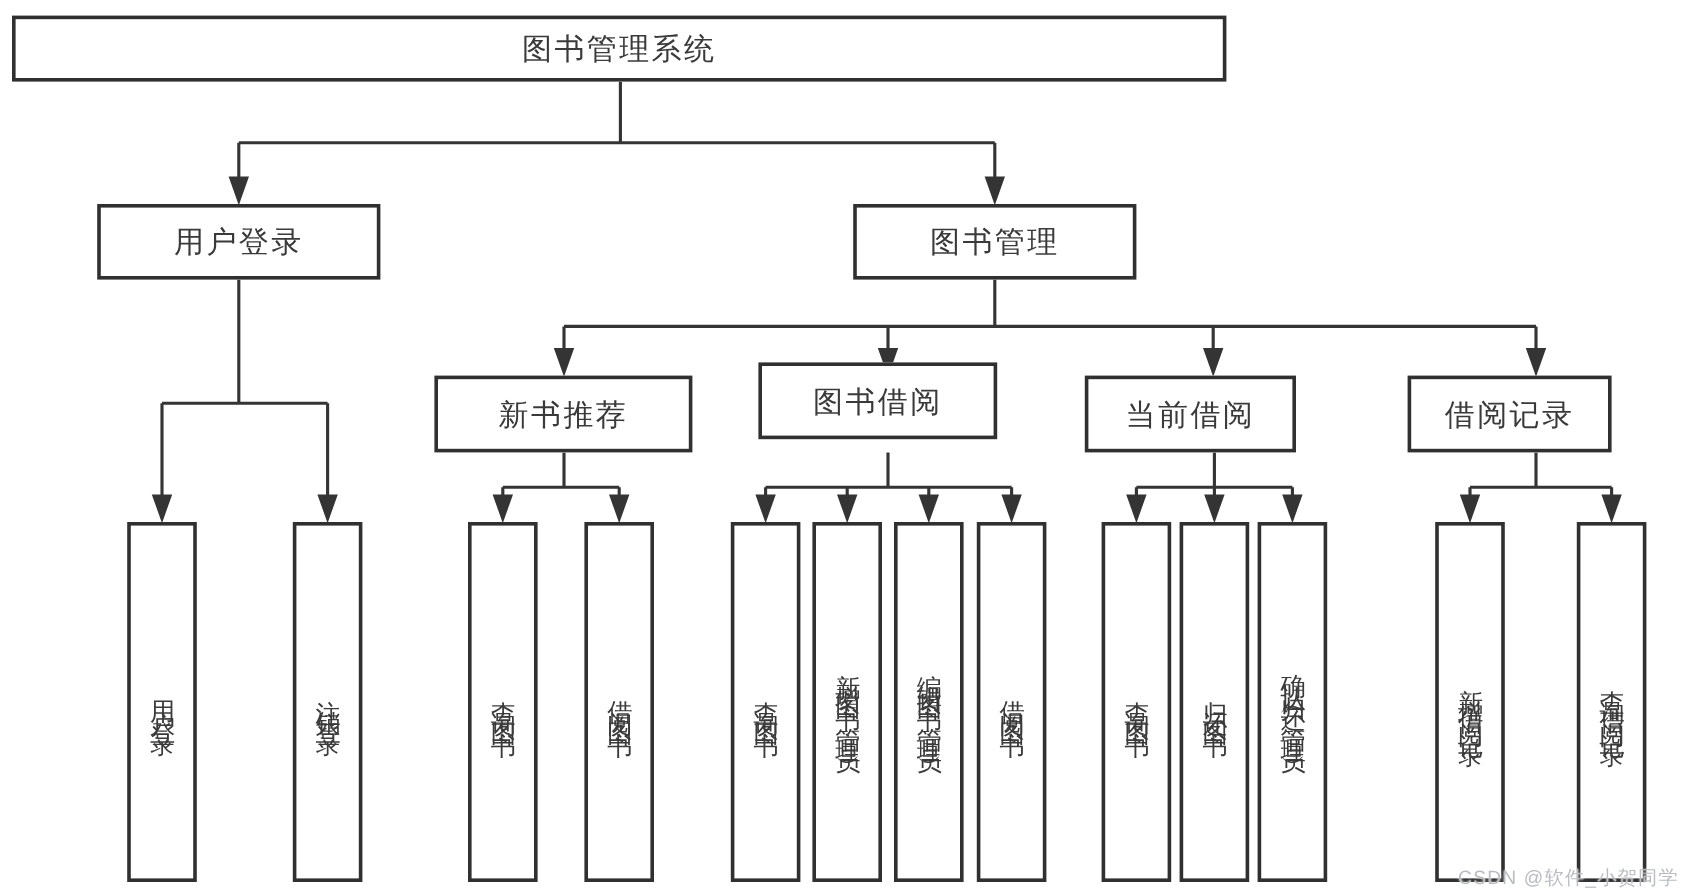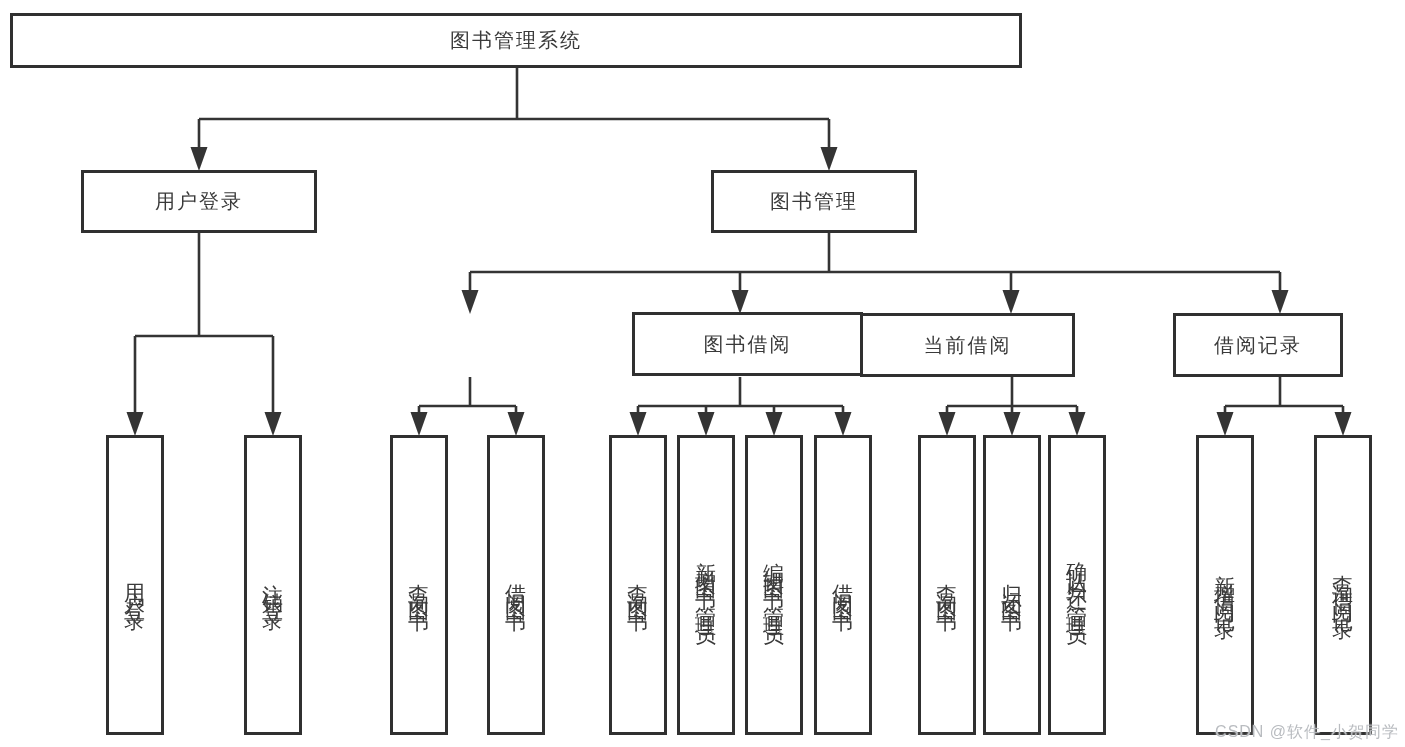--- a/index.html
+++ b/index.html
@@ -20,21 +20,21 @@
   svg.connectors .arrow{fill:var(--line);stroke:none;}
   .box{
     position:absolute;z-index:2;
     background:#fff;
     border:3px solid var(--border);
     box-sizing:border-box;
     display:flex;align-items:center;justify-content:center;
     color:var(--text);
   }
   .hlabel{
-    font-size:20px;letter-spacing:2px;white-space:nowrap;
+    font-size:25px;letter-spacing:2px;white-space:nowrap;
     color:var(--text);
   }
   .leaf .vtext{
     writing-mode:vertical-rl;
     text-orientation:mixed;
     font-size:21px;
     letter-spacing:9px;
     line-height:1;
     color:var(--text);
   }
@@ -89,28 +89,31 @@
     <path class="arrow" d="M1334.5 412 L1351.5 412 L1343 436 Z"></path>
   </svg>
 
   <div class="box" style="left:10px;top:13px;width:1012px;height:55px">
     <span class="hlabel">图书管理系统</span>
   </div>
 
   <div class="box" style="left:81px;top:170px;width:236px;height:63px">
     <span class="hlabel">用户登录</span>
   </div>
-  <div class="box" style="left:711px;top:170px;width:206px;height:63px">
+  <div class="box" style="left:711px;top:170px;width:236px;height:63px">
     <span class="hlabel">图书管理</span>
   </div>
 
-  <div class="box" style="left:632px;top:312px;width:231px;height:64px">
+  <div class="box" style="left:362px;top:313px;width:215px;height:64px">
+    <span class="hlabel">新书推荐</span>
+  </div>
+  <div class="box" style="left:632px;top:302px;width:199px;height:64px">
     <span class="hlabel">图书借阅</span>
   </div>
-  <div class="box" style="left:860px;top:313px;width:215px;height:64px">
+  <div class="box" style="left:904px;top:313px;width:176px;height:64px">
     <span class="hlabel">当前借阅</span>
   </div>
   <div class="box" style="left:1173px;top:313px;width:170px;height:64px">
     <span class="hlabel">借阅记录</span>
   </div>
 
   <div class="box leaf" style="left:106px;top:435px;width:58px;height:300px">
     <span class="vtext">用户登录</span>
   </div>
   <div class="box leaf" style="left:244px;top:435px;width:58px;height:300px">

